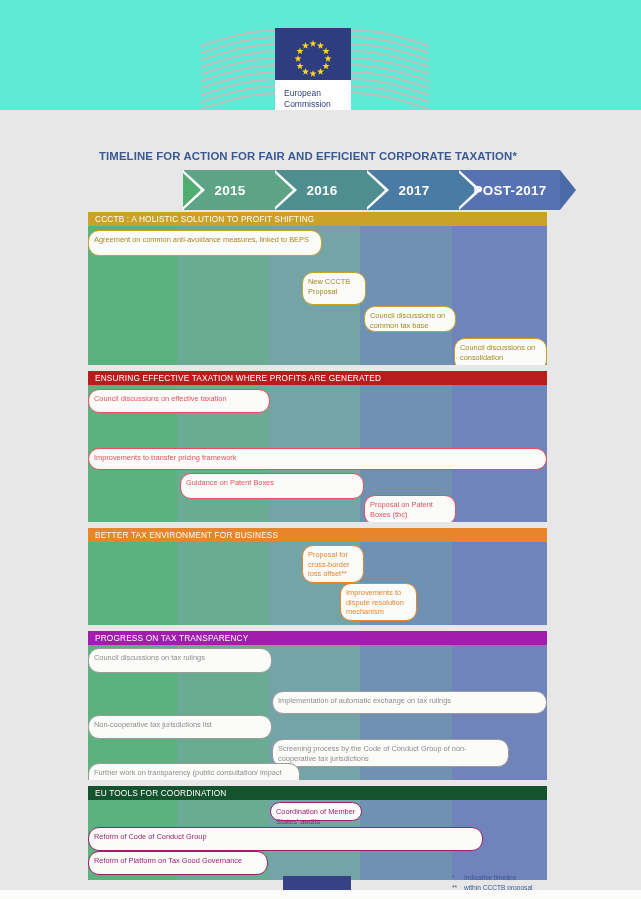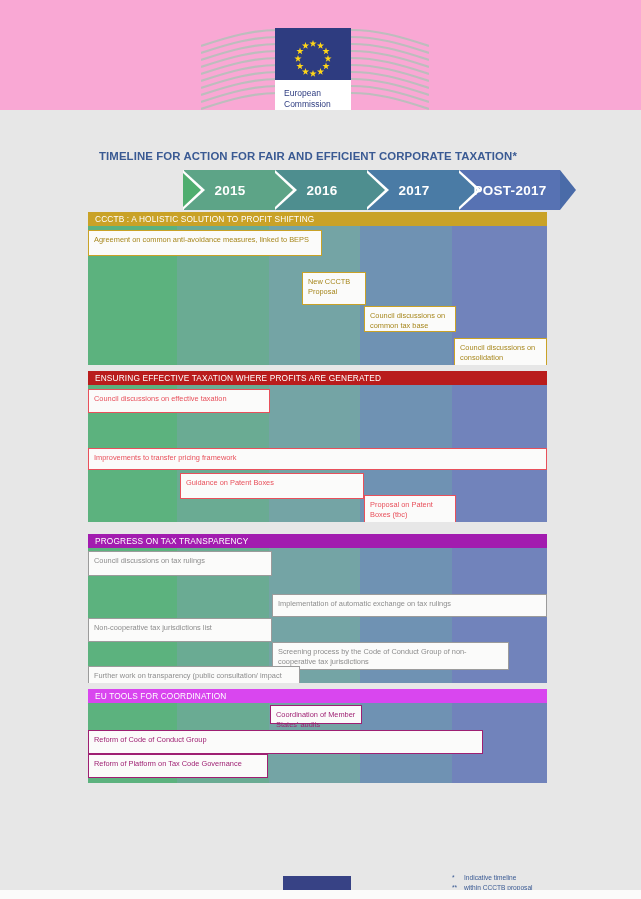--- a/index.html
+++ b/index.html
@@ -4,21 +4,21 @@
 <style>
   html,body{margin:0;padding:0;}
   body{
     width:641px;height:899px;
     background:#ffffff;
     font-family:"Liberation Sans", sans-serif;
     overflow:hidden;
     position:relative;
   }
   
-  #logo-band{position:absolute;left:0;top:0;width:641px;height:110px;background:#f9a8d4;}
+  #logo-band{position:absolute;left:0;top:0;width:641px;height:110px;background:#5eead4;}
   #logo-wrap{position:absolute;left:243px;top:28px;width:155px;height:105px;}
   #flag{position:absolute;left:32px;top:0;width:76px;height:52px;background:#2e3c80;}
   #flag svg{display:block;}
   #ec-text{position:absolute;left:32px;top:52px;width:76px;height:53px;background:#ffffff;
            color:#2e3c80;font-size:8.5px;line-height:11px;padding:8px 0 0 9px;box-sizing:border-box;
            font-family:"Liberation Sans",sans-serif;}
   .wave{position:absolute;top:0;height:82px;}
   #wave-left{left:-42px;width:78px;}
   #wave-right{left:108px;width:78px;}
   
@@ -57,20 +57,21 @@
     padding-left:7px;box-sizing:border-box;
     font-family:"Liberation Sans",sans-serif;
     text-transform:uppercase;
   }
   .sec-body{position:relative;width:459px;overflow:hidden;}
   .task{
     position:absolute;z-index:3;background:#fbfbfa;box-sizing:border-box;
     font-size:7.4px;line-height:9.6px;
     padding:4px 5px 0 5px;
     font-family:"Liberation Sans",sans-serif;
+    border-radius:11px;
   }
   .gap{height:6px;background:#e7e7e7;position:relative;z-index:6;}
   
   #footnotes{position:absolute;left:452px;top:873px;width:120px;color:#3a5a93;font-size:6.6px;line-height:10px;font-family:"Liberation Sans",sans-serif;}
   #footnotes .fn{display:flex;}
   #footnotes .star{width:12px;flex:none;}
   #bottom-blue{position:absolute;left:283px;top:876px;width:68px;height:23px;background:#374285;}
   #bottom-white{position:absolute;left:0;top:890px;width:641px;height:9px;background:#fbfbfa;}
 </style>
 </head>
@@ -221,20 +222,34 @@
       </div>
       <div class="task" style="left:0px;top:4px;width:182px;height:24px;border:1.6px solid #e8505b;color:#e8505b;">Council discussions on effective taxation</div>
       <div class="task" style="left:0px;top:63px;width:459px;height:22px;border:1.6px solid #e8505b;color:#e8505b;">Improvements to transfer pricing framework</div>
       <div class="task" style="left:92px;top:88px;width:184px;height:26px;border:1.6px solid #e8505b;color:#e8505b;">Guidance on Patent Boxes</div>
       <div class="task" style="left:276px;top:110px;width:92px;height:30px;border:1.6px solid #e8505b;color:#e8505b;">Proposal on Patent Boxes (tbc)</div>
     </div>
   </div>
 
   <div class="gap"></div>
 
+  <div class="section">
+    <div class="sec-header" style="background:#e8852a;">BETTER TAX ENVIRONMENT FOR BUSINESS</div>
+    <div class="sec-body" style="height:83px;">
+      <div class="colbands">
+        <div class="cb cb1"></div>
+        <div class="cb cb2"></div>
+        <div class="cb cb3"></div>
+        <div class="cb cb4"></div>
+        <div class="cb cb5"></div>
+      </div>
+      <div class="task" style="left:214px;top:3px;width:62px;height:38px;border:1.6px solid #e8852a;color:#e8852a;">Proposal for cross-border loss offset**</div>
+      <div class="task" style="left:252px;top:41px;width:77px;height:38px;border:1.6px solid #e8852a;color:#e8852a;">Improvements to dispute resolution mechanism</div>
+    </div>
+  </div>
 
   <div class="gap"></div>
 
   <div class="section">
     <div class="sec-header" style="background:#a21caf;">PROGRESS ON TAX TRANSPARENCY</div>
     <div class="sec-body" style="height:135px;">
       <div class="colbands">
         <div class="cb cb1"></div>
         <div class="cb cb2"></div>
         <div class="cb cb3"></div>
@@ -245,32 +260,32 @@
       <div class="task" style="left:184px;top:46px;width:275px;height:23px;border:1.6px solid #9b9b9b;color:#8d8d8d;">Implementation of automatic exchange on tax rulings</div>
       <div class="task" style="left:0px;top:70px;width:184px;height:24px;border:1.6px solid #9b9b9b;color:#8d8d8d;">Non-cooperative tax jurisdictions list</div>
       <div class="task" style="left:184px;top:94px;width:237px;height:28px;border:1.6px solid #9b9b9b;color:#8d8d8d;">Screening process by the Code of Conduct Group of non-cooperative tax jurisdictions</div>
       <div class="task" style="left:0px;top:118px;width:212px;height:28px;border:1.6px solid #9b9b9b;color:#8d8d8d;">Further work on transparency (public consultation/ impact assesment/possible measures)</div>
     </div>
   </div>
 
   <div class="gap"></div>
 
   <div class="section">
-    <div class="sec-header" style="background:#d946ef;">EU TOOLS FOR COORDINATION</div>
+    <div class="sec-header" style="background:#14532d;">EU TOOLS FOR COORDINATION</div>
     <div class="sec-body" style="height:80px;">
       <div class="colbands">
         <div class="cb cb1"></div>
         <div class="cb cb2"></div>
         <div class="cb cb3"></div>
         <div class="cb cb4"></div>
         <div class="cb cb5"></div>
       </div>
       <div class="task" style="left:182px;top:2px;width:92px;height:19px;border:1.6px solid #9e1f72;color:#9e1f72;">Coordination of Member States' audits</div>
       <div class="task" style="left:0px;top:27px;width:395px;height:24px;border:1.6px solid #9e1f72;color:#9e1f72;">Reform of Code of Conduct Group</div>
-      <div class="task" style="left:0px;top:51px;width:180px;height:24px;border:1.6px solid #9e1f72;color:#9e1f72;">Reform of Platform on Tax Code Governance</div>
+      <div class="task" style="left:0px;top:51px;width:180px;height:24px;border:1.6px solid #9e1f72;color:#9e1f72;">Reform of Platform on Tax Good Governance</div>
     </div>
   </div>
 </div>
 
 <div id="bottom-blue"></div>
 <div id="footnotes">
   <div class="fn">
     <span class="star">*</span>
     <span>Indicative timeline</span>
   </div>

